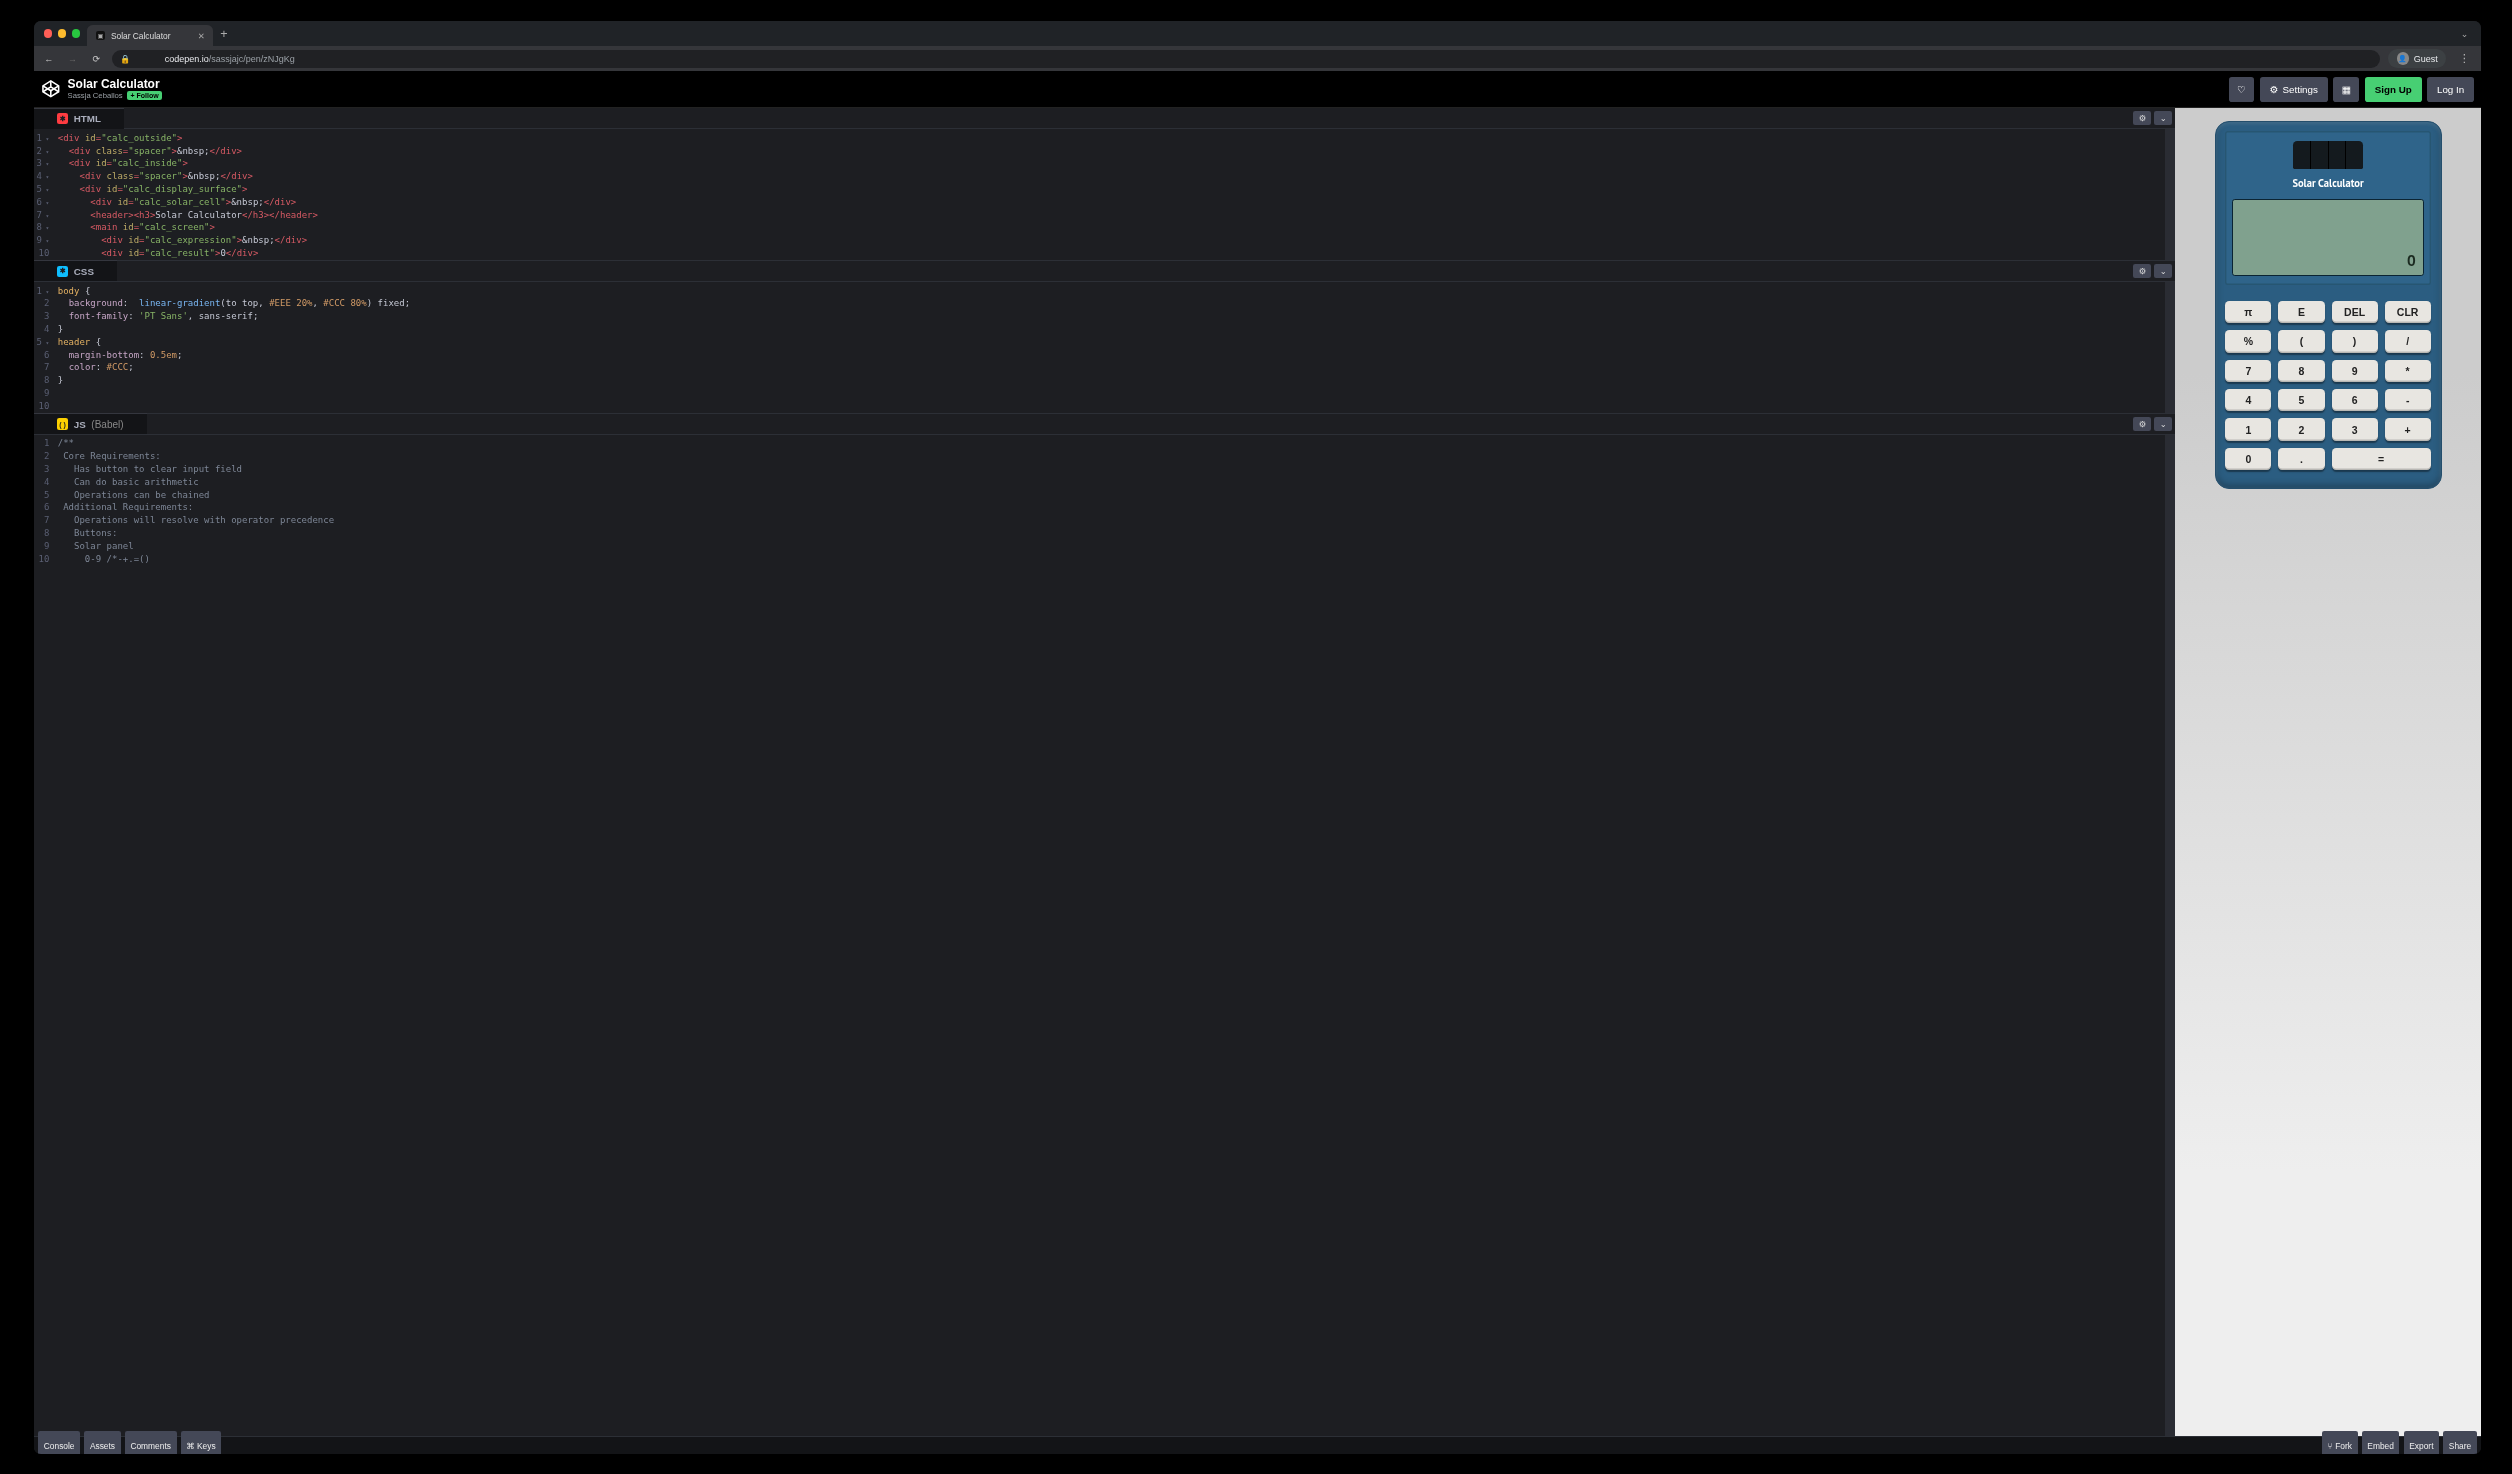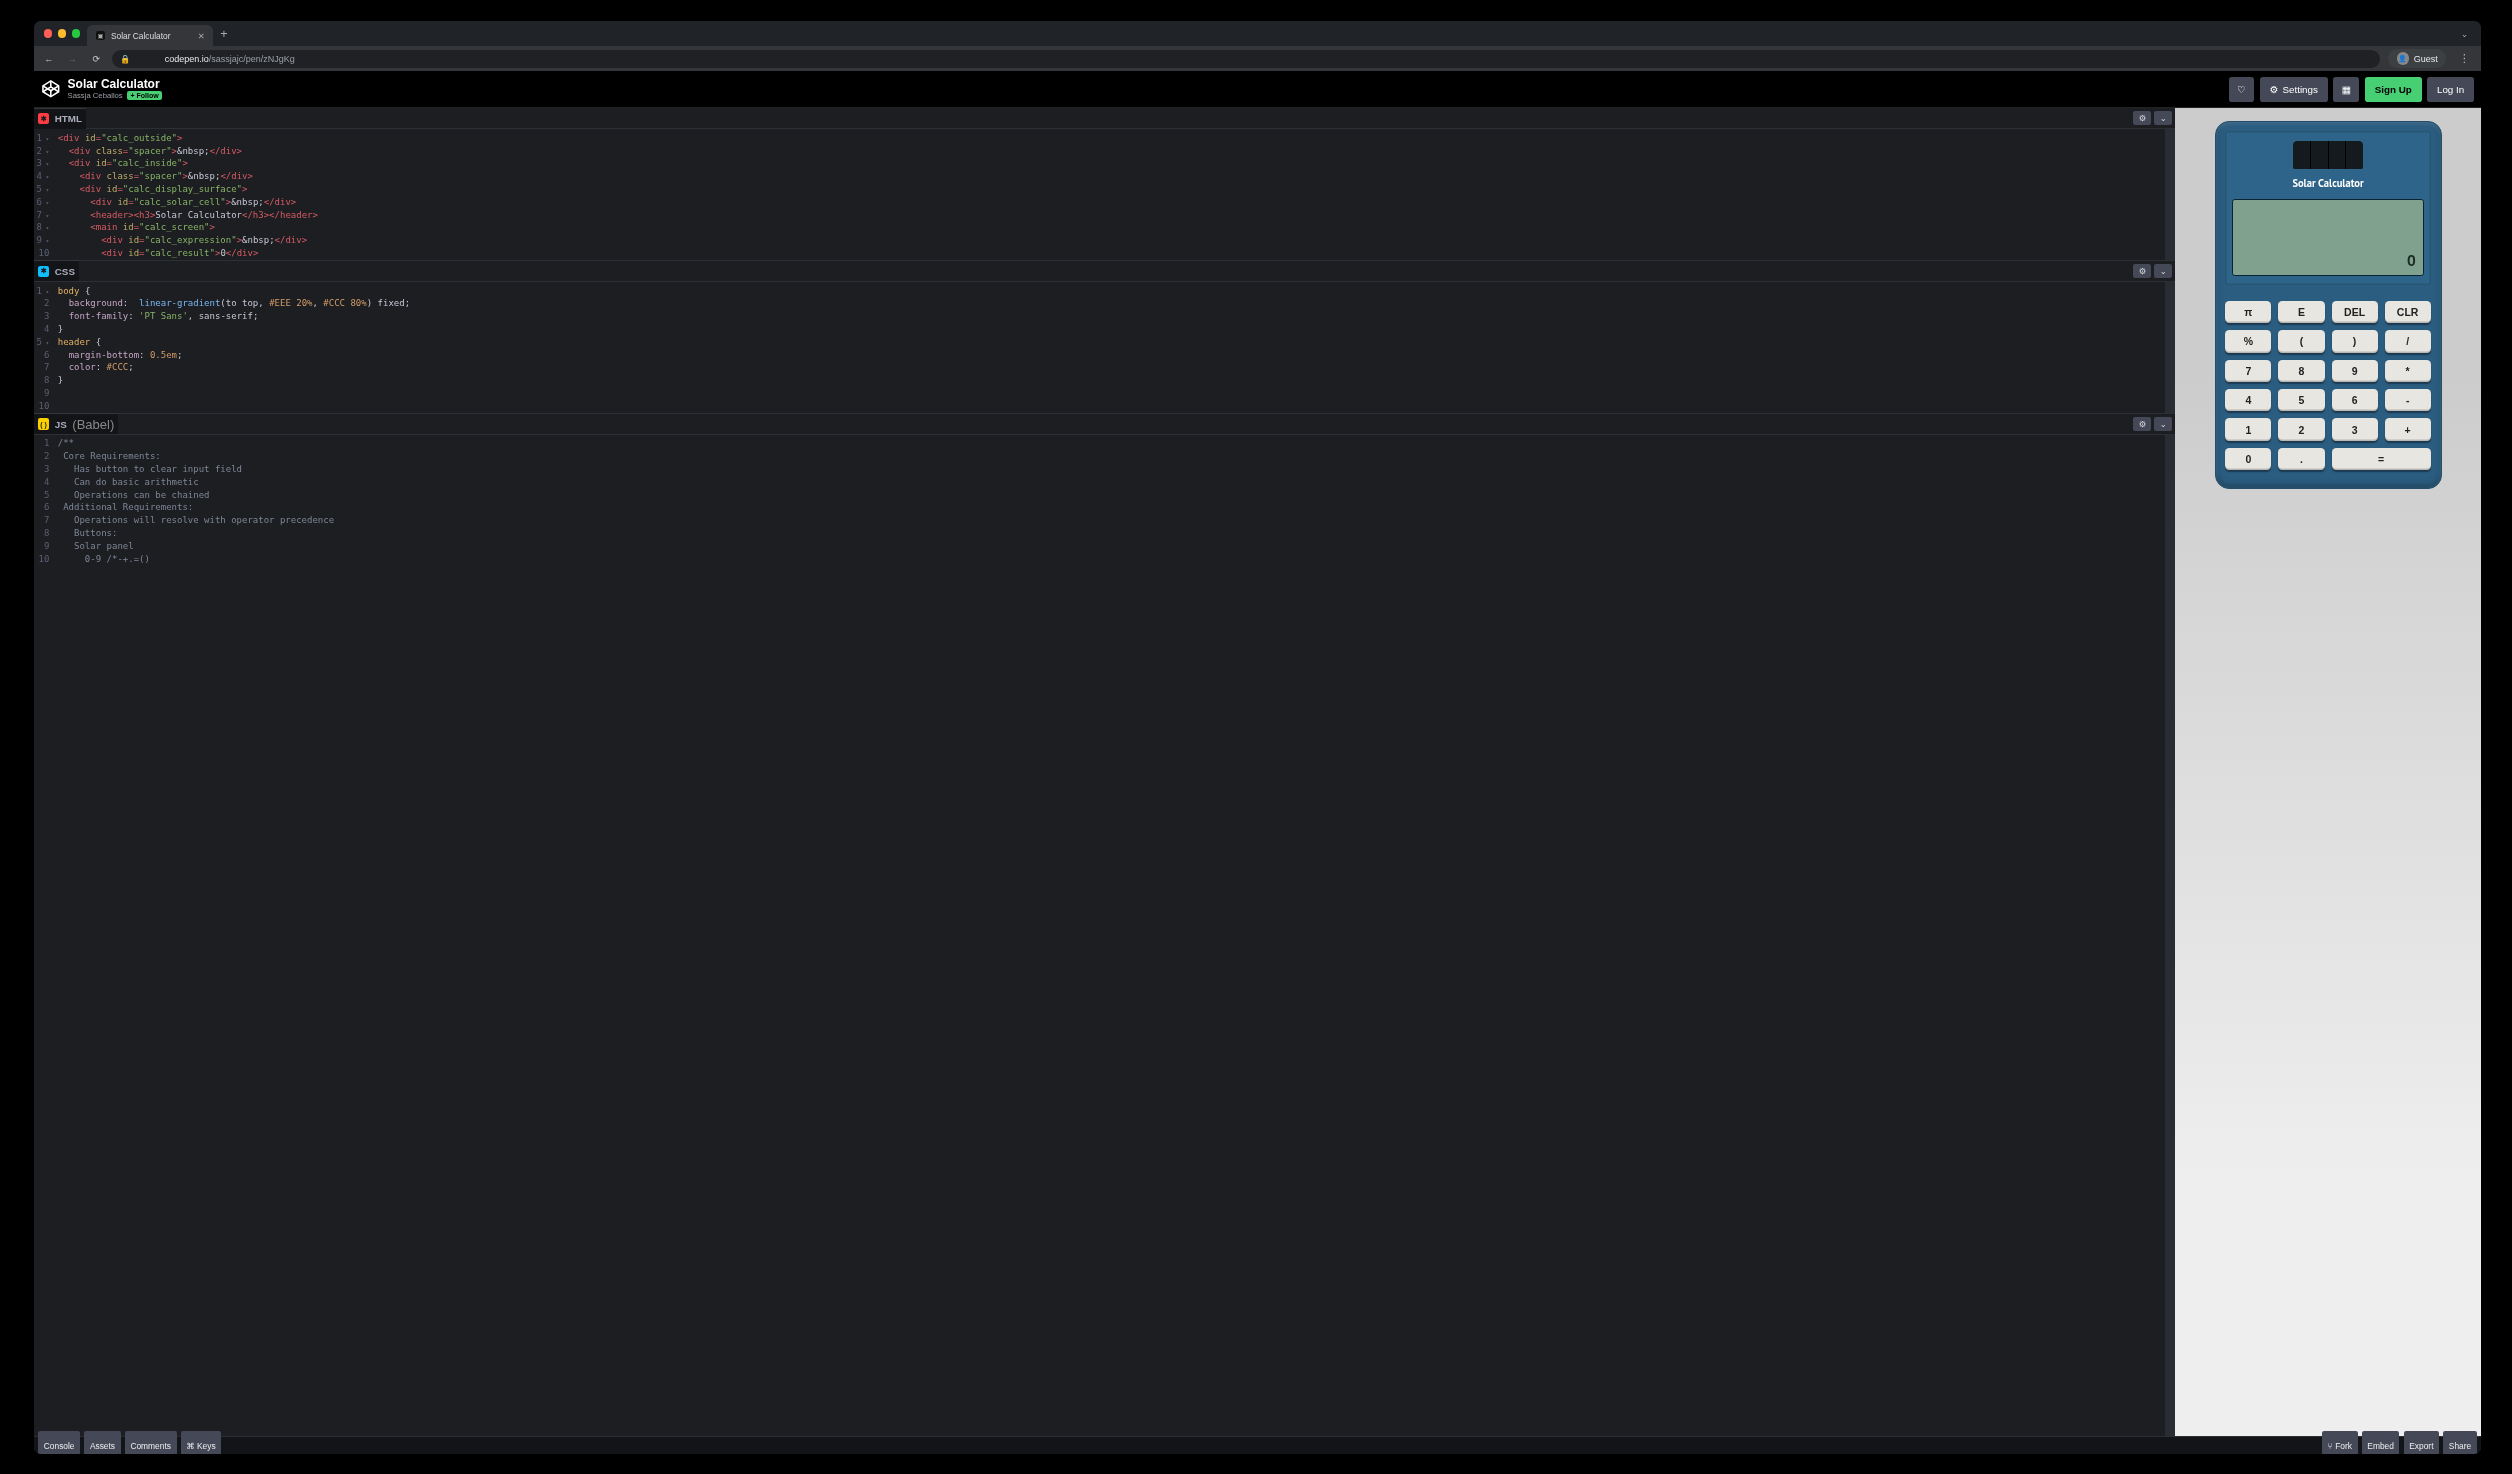--- a/index.html
+++ b/index.html
@@ -82,32 +82,32 @@
   .panel { display:flex; flex-direction:column; border-bottom: 0.7px solid #2c2f36; }
   .panel:last-child { border-bottom:none; }
   .panel.html { flex: 0 0 144px; }
   .panel.css  { flex: 0 0 144px; }
   .panel.js   { flex: 1; }
   .panel-head {
     height: 21px; display:flex; align-items:center; background:#1d1e22; border-bottom:0.7px solid #2c2f36;
     padding-right:2.8px;
   }
   .panel-tab {
-    display:flex; align-items:center; gap:5.6px; background:#131417; color:#aaaebc; height:21px; padding:0 4px;
+    display:flex; align-items:center; gap:5.6px; background:#131417; color:#aaaebc; height:21px; padding:0 23px;
     border-top: 1.4px solid #34363e;
     font-weight:700; font-size:9.8px;
   }
   .panel-tab .lang-badge {
     width:11.2px; height:11.2px; border-radius:2.1px; display:flex; align-items:center; justify-content:center;
     font-size:7px; font-weight:700;
   }
   .lang-badge.html { background:#ff3c41; color:#1d1e22; }
   .lang-badge.css  { background:#0ebeff; color:#1d1e22; }
   .lang-badge.js   { background:#fcd000; color:#1d1e22; }
-  .panel-tab .subtle { font-weight:400; color:#888; font-size:13px; }
+  .panel-tab .subtle { font-weight:400; color:#888; font-size:10px; }
   .panel-head .tools { margin-left:auto; display:flex; gap:2.8px; }
   .mini { background:#444857; color:#ddd; width:18px; height:14px; border-radius:2.1px; font-size:8.4px; display:flex; align-items:center; justify-content:center; cursor:pointer; }
 
   .code {
     flex:1; overflow:hidden; display:flex; background:#1d1e22;
     font-family: "SFMono-Regular", Consolas, Menlo, monospace; font-size:9px; line-height:1.4;
   }
   .code .scroll-track { width:9.8px; background:#2a2c33; }
   .gutter { width:19.6px; text-align:right; padding:2.8px 4.2px 0 0; color:#5a5f73; background:#1d1e22; user-select:none; }
   .gutter div { height:12.8px; }

